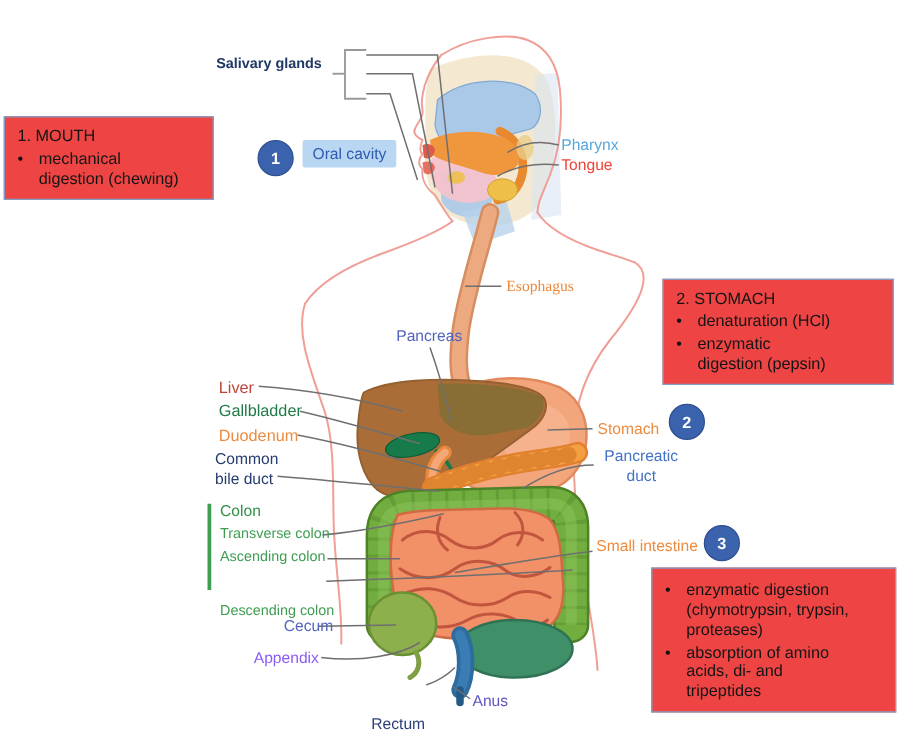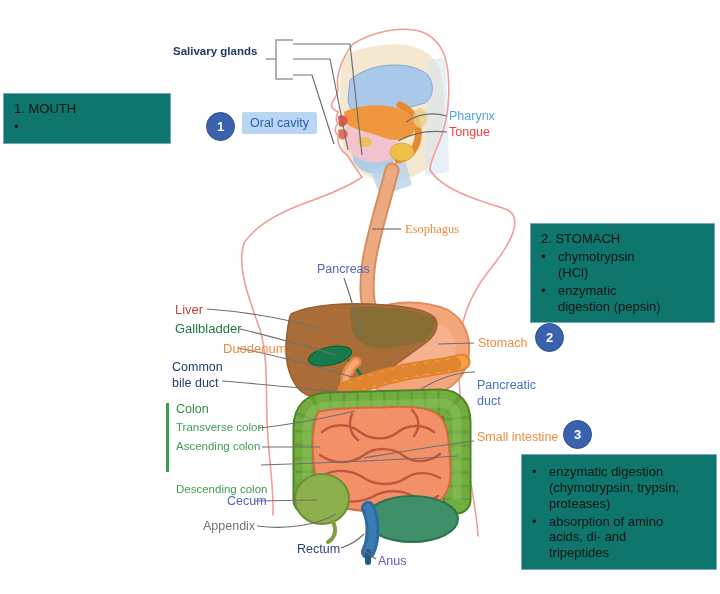--- a/index.html
+++ b/index.html
@@ -14,21 +14,21 @@
   .marker{
     position:absolute;z-index:4;width:27px;height:27px;border-radius:50%;
     background:#3a62ad;border:1.5px solid #2e4f91;color:#fff;
     font-size:13px;font-weight:bold;display:flex;align-items:center;justify-content:center;
   }
   .tag{
     position:absolute;z-index:3;background:#b9d7f2;color:#2e5bb0;
     font-size:12.5px;padding:4px 8px;border-radius:2px;
   }
   .callout{
-    position:absolute;z-index:5;background:#0f766e;border:1.5px solid #7f9fc6;
+    position:absolute;z-index:5;background:#ef4444;border:1.5px solid #7f9fc6;
     color:#141414;font-size:13px;padding:7px 9px 8px 10px;box-sizing:border-box;
   }
   .callout .ctitle{margin-bottom:3px;}
   .callout .brow{display:flex;align-items:flex-start;line-height:1.22;margin-top:2px;}
   .callout .bdot{width:17px;flex:0 0 17px;}
   .b1 .btext{width:118px;}
   .b2 .btext{width:110px;}
   .b3 .btext{width:138px;}
   .bracket-bar{position:absolute;z-index:3;width:3px;background:#3f9d52;}
 </style>
@@ -166,54 +166,55 @@
 
 <div class="lbl" style="left:449px;top:109px;color:#56a5dc;">Pharynx</div>
 <div class="lbl" style="left:449px;top:125px;color:#f04438;">Tongue</div>
 
 <div class="lbl" style="left:405px;top:222px;color:#ed8b3f;font-family:Liberation Serif, serif;">Esophagus</div>
 
 <div class="lbl" style="left:317px;top:262px;color:#5465be;">Pancreas</div>
 
 <div class="lbl" style="left:175px;top:302px;font-size:13px;color:#c0443a;">Liver</div>
 <div class="lbl" style="left:175px;top:321px;font-size:13px;color:#1e7a46;">Gallbladder</div>
-<div class="lbl" style="left:175px;top:341px;font-size:13px;color:#ed8b3f;margin-left:48px;">Duodenum</div>
+<div class="lbl" style="left:175px;top:341px;font-size:13px;color:#ed8b3f;">Duodenum</div>
 <div class="lbl wrap" style="left:172px;top:360px;width:62px;color:#253c6e;line-height:1.25;">Common bile duct</div>
 
 <div class="bracket-bar" style="left:166px;top:403px;height:69px;"></div>
 <div class="lbl" style="left:176px;top:402px;color:#2f8f46;">Colon</div>
 <div class="lbl sm" style="left:176px;top:421px;color:#3f9d52;">Transverse colon</div>
 <div class="lbl sm" style="left:176px;top:440px;color:#3f9d52;">Ascending colon</div>
 <div class="lbl sm" style="left:176px;top:459px;color:#3f9d52;margin-top:24px;">Descending colon</div>
 
 <div class="lbl" style="left:215px;top:494px;color:#5465be;margin-left:12px;">Cecum</div>
-<div class="lbl" style="left:203px;top:519px;color:#737373;">Appendix</div>
-<div class="lbl" style="left:297px;top:542px;color:#2d3f78;">Rectum</div>
+<div class="lbl" style="left:203px;top:519px;color:#8b5cf6;">Appendix</div>
+<div class="lbl" style="left:297px;top:572px;color:#2d3f78;">Rectum</div>
 <div class="lbl" style="left:378px;top:554px;color:#5e55c0;">Anus</div>
 
 <div class="lbl" style="left:478px;top:336px;color:#ed8b3f;">Stomach</div>
 <div class="marker" style="left:535px;top:323px;">2</div>
 
-<div class="lbl wrap" style="left:477px;top:358px;width:72px;color:#4472c4;line-height:1.25;margin-top:20px;">Pancreatic duct</div>
+<div class="lbl wrap" style="left:477px;top:358px;width:72px;text-align:center;color:#4472c4;line-height:1.25;">Pancreatic duct</div>
 
 <div class="lbl" style="left:477px;top:430px;color:#ed8b3f;">Small intestine</div>
 <div class="marker" style="left:563px;top:420px;">3</div>
 
 <div class="callout b1" style="left:3px;top:93px;width:168px;">
   <div class="ctitle">1. MOUTH</div>
   <div class="brow">
     <span class="bdot">•</span>
+    <span class="btext">mechanical digestion (chewing)</span>
   </div>
 </div>
 
 <div class="callout b2" style="left:530px;top:223px;width:185px;">
   <div class="ctitle">2. STOMACH</div>
   <div class="brow">
     <span class="bdot">•</span>
-    <span class="btext">chymotrypsin (HCl)</span>
+    <span class="btext">denaturation (HCl)</span>
   </div>
   <div class="brow">
     <span class="bdot">•</span>
     <span class="btext">enzymatic digestion (pepsin)</span>
   </div>
 </div>
 
 <div class="callout b3" style="left:521px;top:454px;width:196px;">
   <div class="brow">
     <span class="bdot">•</span>

